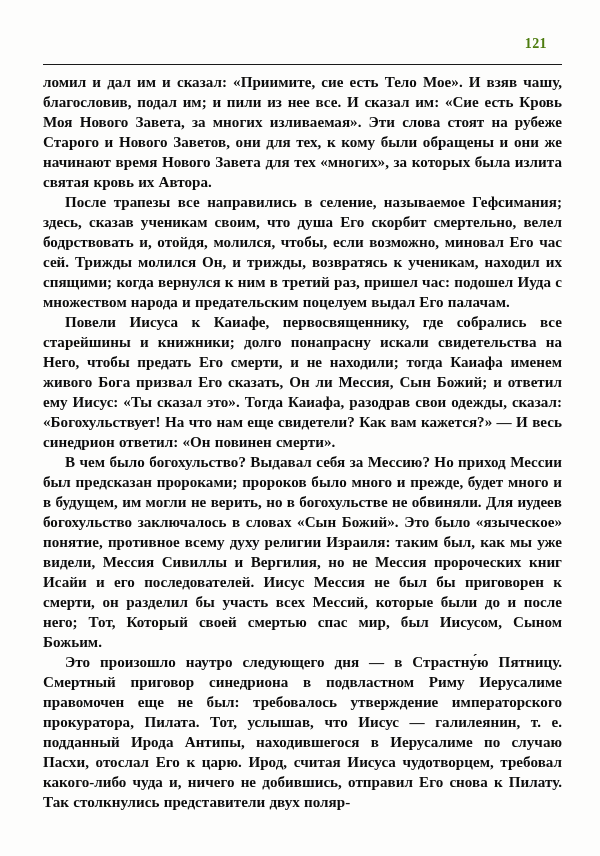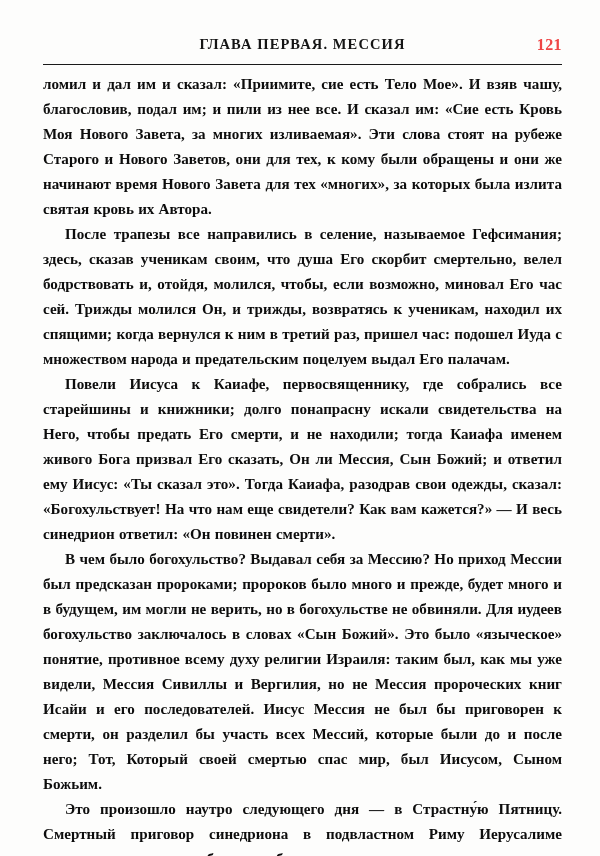--- a/index.html
+++ b/index.html
@@ -31,26 +31,26 @@
   }
   .running-head-title {
     font-size: 14.5px;
     font-weight: bold;
     letter-spacing: 1.1px;
     white-space: nowrap;
     color: #151515;
   }
   .page-number {
     position: absolute;
-    right: 0;
+    right: 15px;
     top: 0;
-    font-size: 16px;
+    font-size: 14px;
     font-weight: bold;
     letter-spacing: 0.4px;
-    color: #ef4444;
+    color: #4d7c0f;
   }
   .head-rule {
     position: absolute;
     left: 43px;
     width: 519px;
     top: 64px;
     height: 0;
     border: 0;
     border-top: 1.6px solid #1a1a1a;
     margin: 0;
@@ -59,41 +59,40 @@
   .body-text {
     position: absolute;
     left: 43px;
     top: 72px;
     width: 519px;
   }
   .para {
     margin: 0;
     font-size: 15.1px;
     font-weight: bold;
-    line-height: 25px;
+    line-height: 20px;
     text-align: justify;
     text-align-last: left;
     text-indent: 22px;
     letter-spacing: 0.02px;
     word-spacing: 0.4px;
     color: #0d0d0d;
     -webkit-font-smoothing: none;
   }
   .para.no-indent {
     text-indent: 0;
   }
   
 </style>
 </head>
 <body>
 
 <div class="page">
 
   <div class="running-head">
-    <span class="running-head-title">ГЛАВА ПЕРВАЯ. МЕССИЯ</span>
     <span class="page-number">121</span>
   </div>
 
   <hr class="head-rule">
 
   <div class="body-text">
     <p class="para no-indent">ломил и дал им и сказал: «Приимите, сие есть Тело Мое». И взяв чашу, благословив, подал им; и пили из нее все. И сказал им: «Сие есть Кровь Моя Нового Завета, за многих изливаемая». Эти слова стоят на рубеже Старого и Нового Заветов, они для тех, к кому были обращены и они же начинают время Нового Завета для тех «многих», за которых была излита святая кровь их Автора.</p>
     <p class="para">После трапезы все направились в селение, называемое Гефсимания; здесь, сказав ученикам своим, что душа Его скорбит смертельно, велел бодрствовать и, отойдя, молился, чтобы, если возможно, миновал Его час сей. Трижды молился Он, и трижды, возвратясь к ученикам, находил их спящими; когда вернулся к ним в третий раз, пришел час: подошел Иуда с множеством народа и предательским поцелуем выдал Его палачам.</p>
     <p class="para">Повели Иисуса к Каиафе, первосвященнику, где собрались все старейшины и книжники; долго понапрасну искали свидетельства на Него, чтобы предать Его смерти, и не находили; тогда Каиафа именем живого Бога призвал Его сказать, Он ли Мессия, Сын Божий; и ответил ему Иисус: «Ты сказал это». Тогда Каиафа, разодрав свои одежды, сказал: «Богохульствует! На что нам еще свидетели? Как вам кажется?» — И весь синедрион ответил: «Он повинен смерти».</p>
     <p class="para">В чем было богохульство? Выдавал себя за Мессию? Но приход Мессии был предсказан пророками; пророков было много и прежде, будет много и в будущем, им могли не верить, но в богохульстве не обвиняли. Для иудеев богохульство заключалось в словах «Сын Божий». Это было «языческое» понятие, противное всему духу религии Израиля: таким был, как мы уже видели, Мессия Сивиллы и Вергилия, но не Мессия пророческих книг Исайи и его последователей. Иисус Мессия не был бы приговорен к смерти, он разделил бы участь всех Мессий, которые были до и после него; Тот, Который своей смертью спас мир, был Иисусом, Сыном Божьим.</p>

